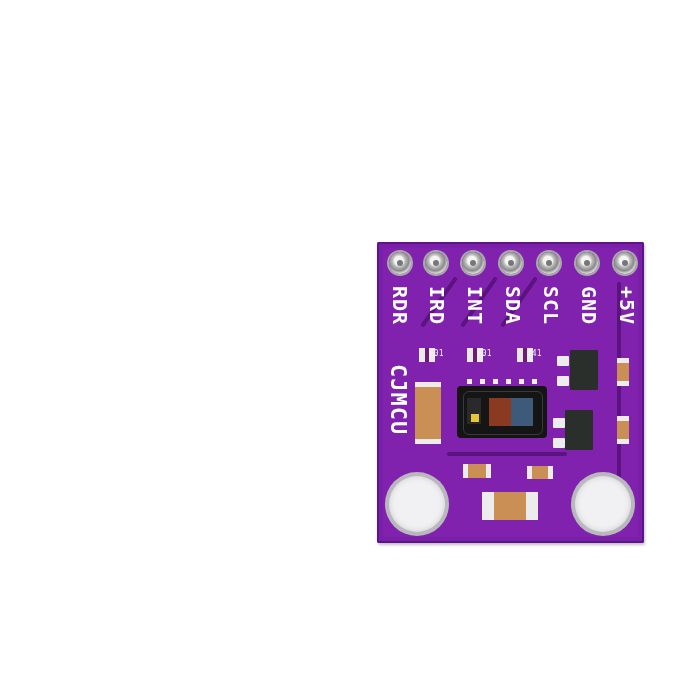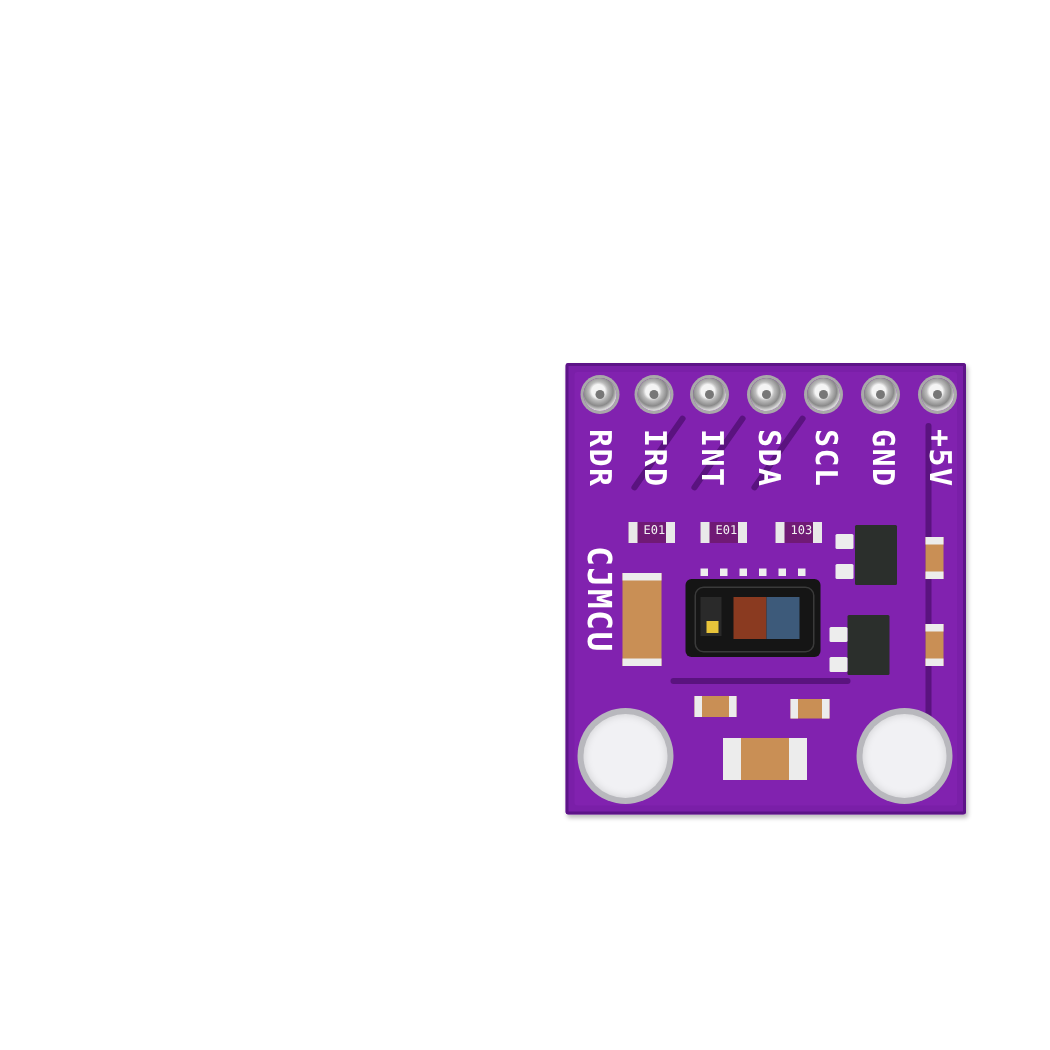--- a/index.html
+++ b/index.html
@@ -9,21 +9,21 @@
   .board::before{content:"";position:absolute;inset:6px;background:#8a26b8;border-radius:2px;opacity:0.45;}
   .pin{position:absolute;top:10px;width:22px;height:22px;border-radius:50%;
     background:radial-gradient(circle at 45% 40%,#f4f4f4 0 25%,#bdbdbd 35%,#8a8a8a 55%,#d9d9d9 70%,#9c9c9c 100%);
     box-shadow:0 0 0 2px #a9a9a9;}
   .pin::after{content:"";position:absolute;left:8px;top:8px;width:6px;height:6px;border-radius:50%;background:#777;}
   .pin-label{position:absolute;top:44px;color:#ffffff;font-family:"DejaVu Sans Mono",monospace;font-weight:bold;
     font-size:20px;letter-spacing:1px;writing-mode:vertical-rl;transform:rotate(0deg);line-height:24px;}
   .brand{position:absolute;left:8px;top:122px;color:#fff;font-family:"DejaVu Sans Mono",monospace;font-weight:bold;
     font-size:22px;writing-mode:vertical-rl;letter-spacing:1px;line-height:26px;}
   .trace{position:absolute;background:#5a137f;border-radius:3px;}
-  .resistor{position:absolute;height:14px;width:31px;background:#701a75;border-left:6px solid #e9e9e9;border-right:6px solid #e9e9e9;box-sizing:border-box;}
+  .resistor{position:absolute;height:14px;width:16px;background:#701a75;border-left:6px solid #e9e9e9;border-right:6px solid #e9e9e9;box-sizing:border-box;}
   .resistor span{position:absolute;left:4px;top:1px;font-size:8px;color:#f2f2f2;font-family:"DejaVu Sans Mono",monospace;}
   .cap{position:absolute;background:#c98f55;border-top:5px solid #ececec;border-bottom:5px solid #ececec;box-sizing:border-box;}
   .cap-h{position:absolute;background:#c98f55;border-left:5px solid #ececec;border-right:5px solid #ececec;box-sizing:border-box;}
   .sot{position:absolute;background:#2b2f2c;border-radius:1px;}
   .pad{position:absolute;background:#ededed;border-radius:1px;}
   .hole{position:absolute;width:56px;height:56px;border-radius:50%;background:#f1f1f4;
     box-shadow:0 0 0 4px #b8b8bd, inset 0 0 6px rgba(0,0,0,0.15);}
   .sensor{position:absolute;left:80px;top:144px;width:90px;height:52px;background:#151515;border-radius:4px;}
   .sensor .win{position:absolute;left:6px;top:5px;width:78px;height:42px;border:1px solid #3a3a3a;border-radius:6px;}
   .sensor .led{position:absolute;left:10px;top:12px;width:14px;height:26px;background:#2a2a2a;}
@@ -59,21 +59,21 @@
   <div class="pin-label" style="left:200px;">GND</div>
   <div class="pin-label" style="left:238px;">+5V</div>
 
   <div class="resistor" style="left:42px;top:106px;">
       <span>E01</span>
     </div>
   <div class="resistor" style="left:90px;top:106px;">
       <span>E01</span>
     </div>
   <div class="resistor" style="left:140px;top:106px;">
-      <span>103</span>
+      <span>141</span>
     </div>
 
   <div class="brand">CJMCU</div>
 
   <div class="cap" style="left:38px;top:140px;width:26px;height:62px;"></div>
 
   <div class="sensor">
     <div class="win"></div>
     <div class="led"></div>
     <div class="pd1"></div>

